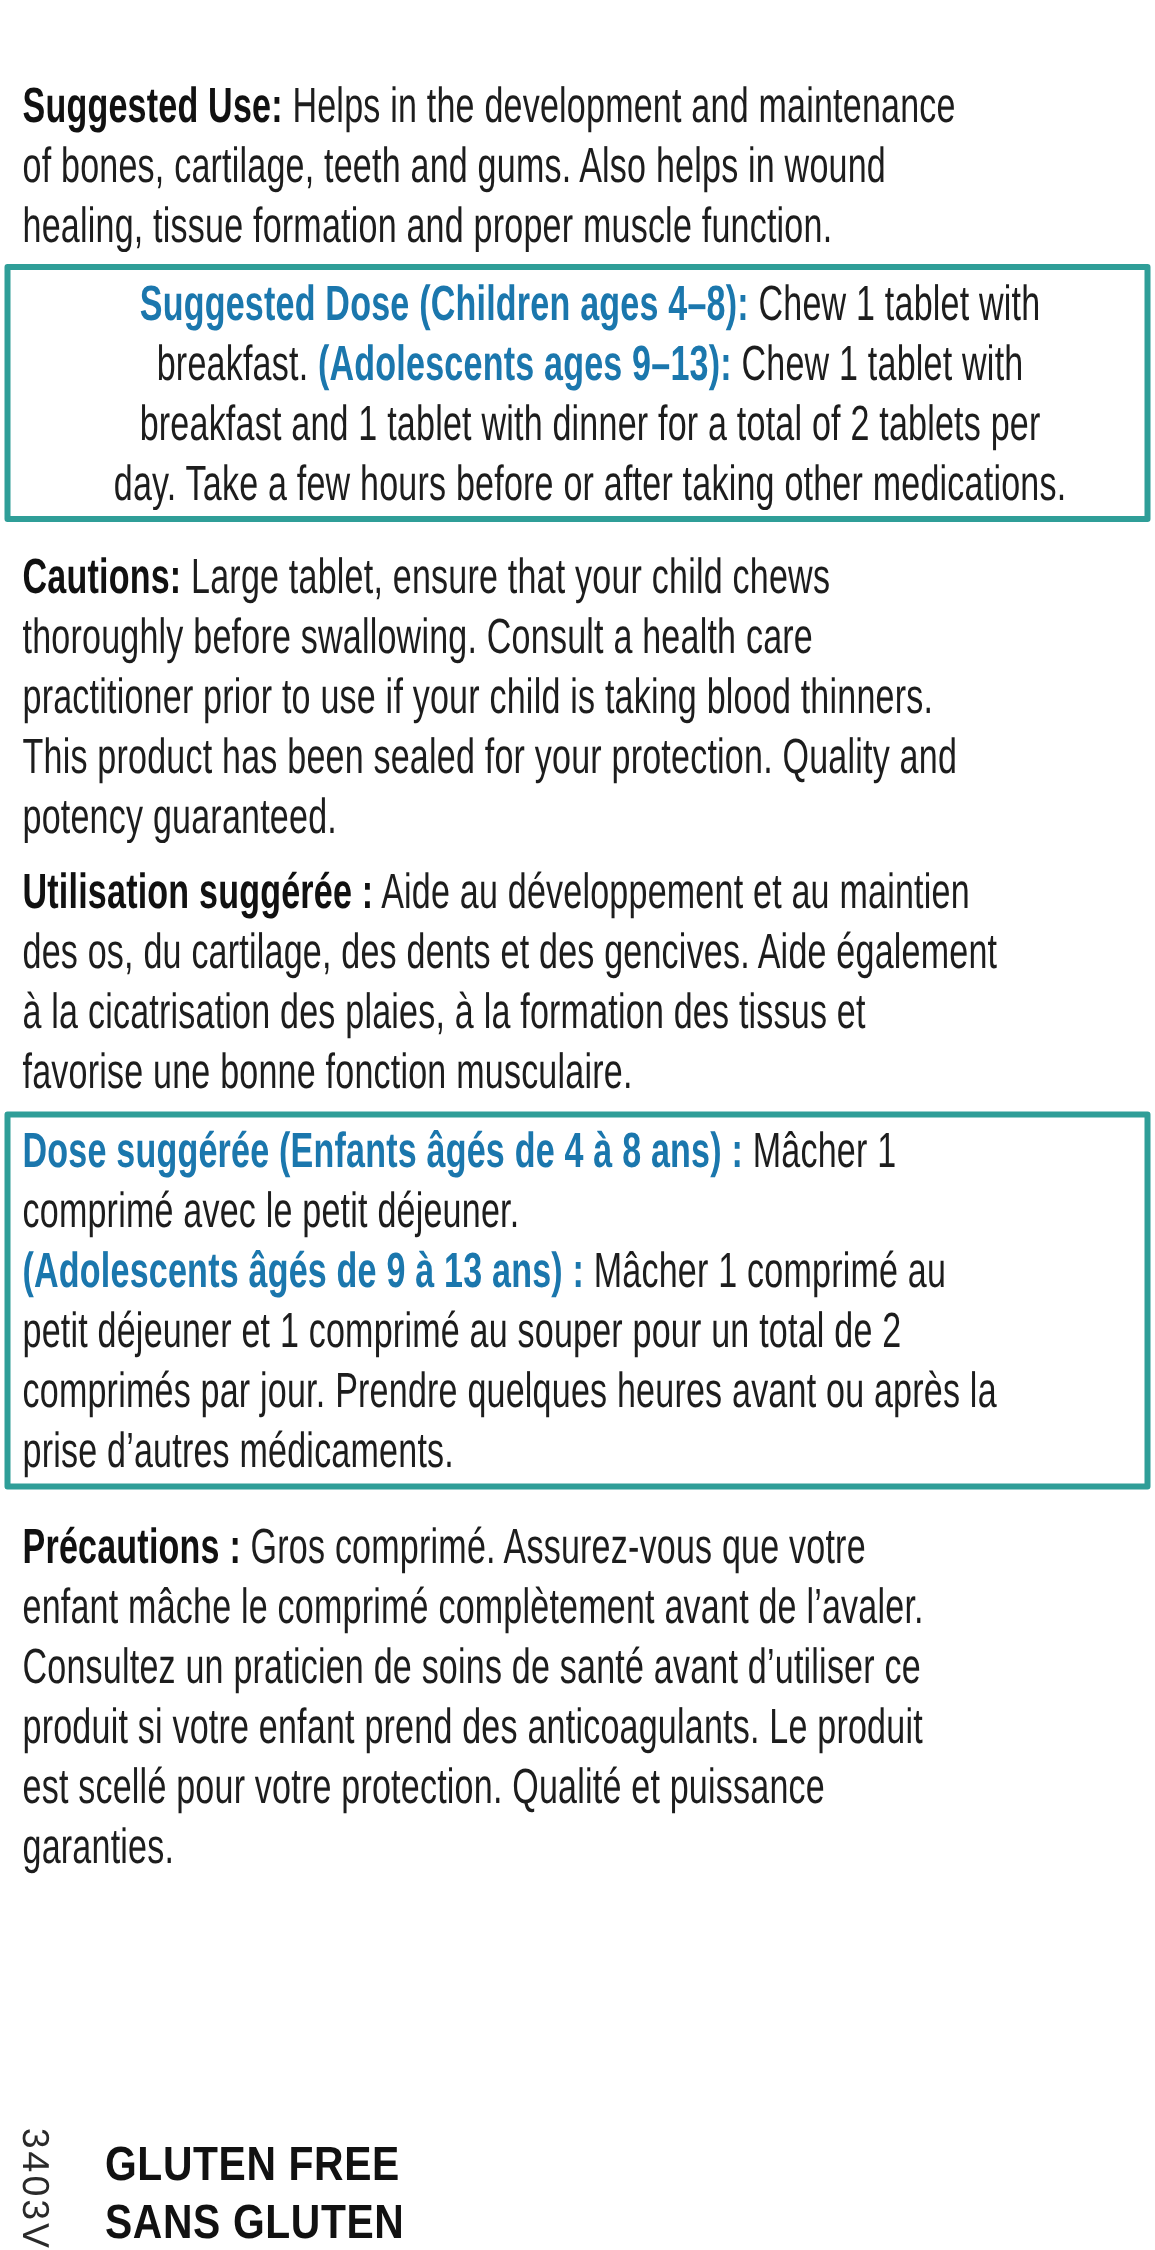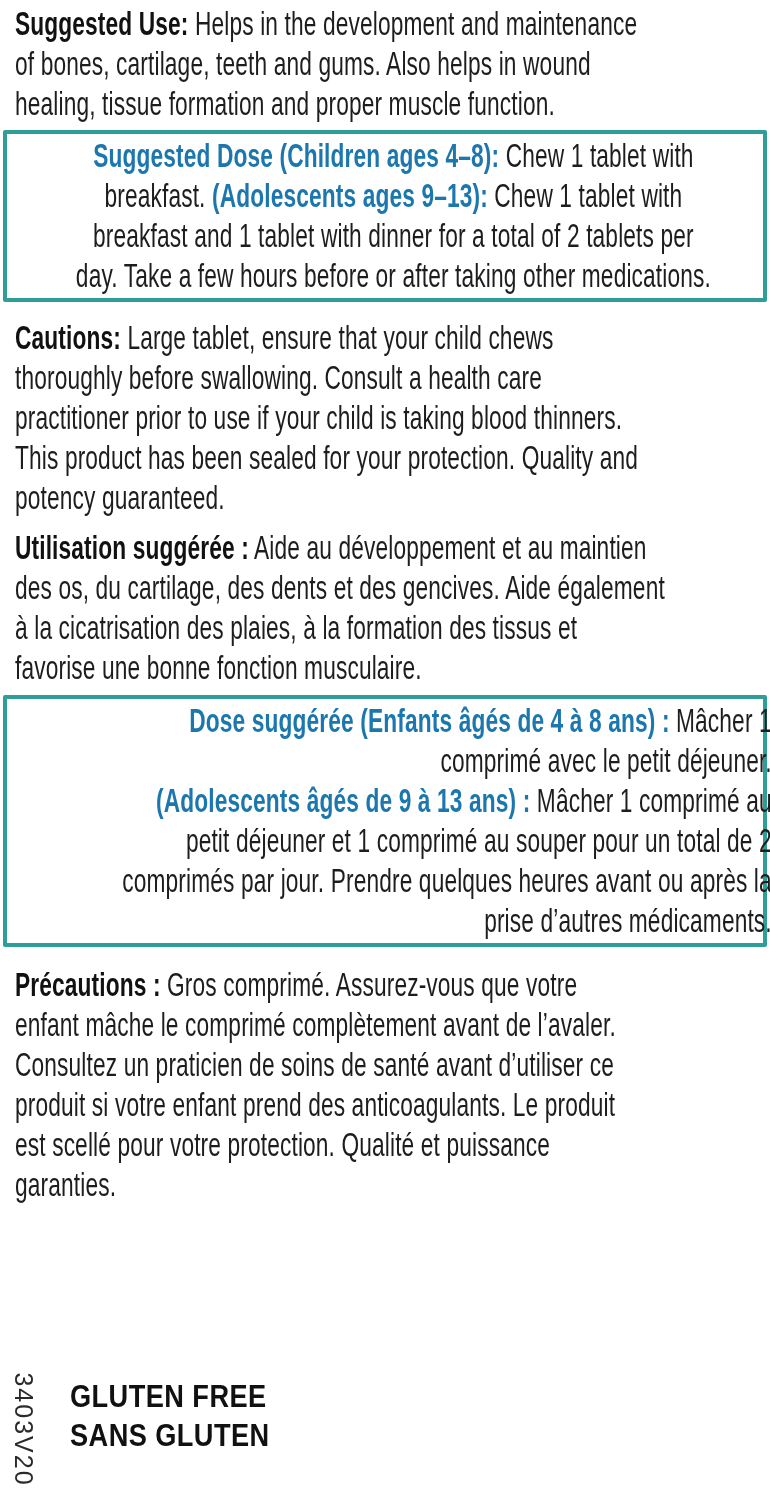--- a/index.html
+++ b/index.html
@@ -4,21 +4,21 @@
 <style>
   * { box-sizing: border-box; }
   html, body { margin: 0; padding: 0; }
   body {
     width: 770px; height: 1500px;
     background: #ffffff;
     font-family: "Liberation Sans", sans-serif;
     color: #1d1d1d;
     overflow: hidden;
   }
-  .label { width: 770px; height: 1320px; padding-top: 4px; }
+  .label { width: 770px; height: 1320px; padding-top: 4px; margin-top: 46px; }
 
   
   .sec {
     font-size: 33px;
     line-height: 40px;
     white-space: pre-line;
     width: 1100px;
     transform: scaleX(0.688);
     transform-origin: 0 0;
     margin: 0 0 0 15px;
@@ -31,21 +31,21 @@
     border: 4px solid #2f9e98;
     border-radius: 2px;
     margin: 0 3px;
     background: #ffffff;
   }
   .dose-box .sec { margin: 2px 0 2px 8px; }
 
   .m-box1 { margin-top: 6px; text-align: center; }
   .m-cautions { margin-top: 16px; }
   .m-util { margin-top: 10px; }
-  .m-box2 { margin-top: 7px; text-align: right; }
+  .m-box2 { margin-top: 7px; }
   .m-precautions { margin-top: 18px; }
 
   .bottom-row {
     display: flex;
     align-items: flex-start;
     margin-top: 160px;
     margin-left: 2px;
   }
   .barcode-box {
     width: 486px; height: 129px;

